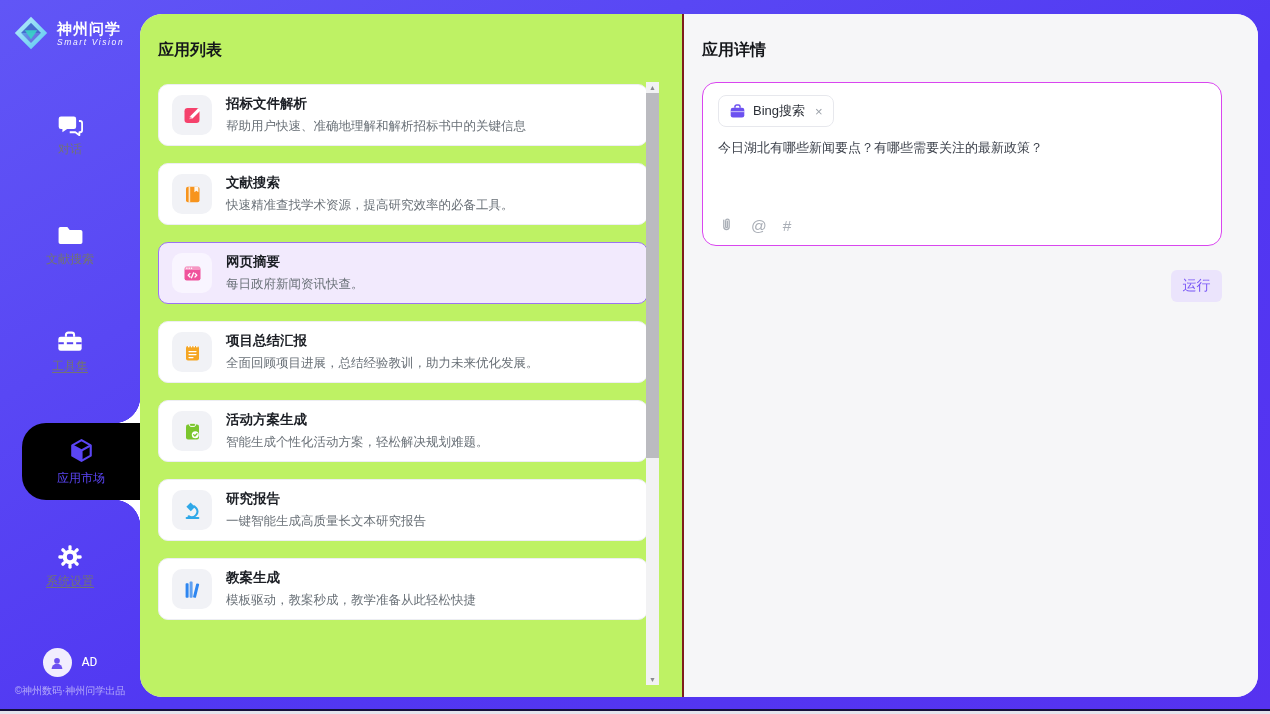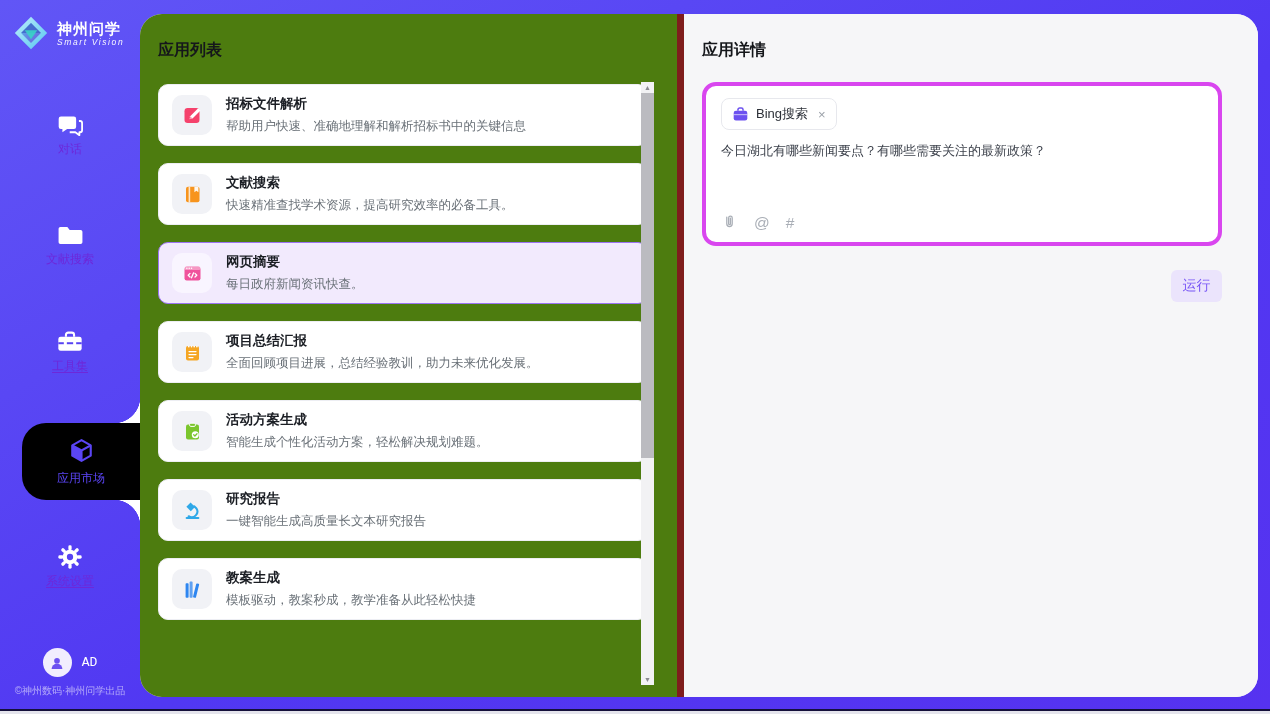--- a/index.html
+++ b/index.html
@@ -10,21 +10,21 @@
     background:linear-gradient(150deg,#6156F6 0%,#5138F2 55%,#5632F0 100%);
   }
   
   .sidebar { position:absolute; left:0; top:0; width:140px; height:714px; color:#fff; }
   .logo-row { position:absolute; top:15px; left:13px; display:flex; align-items:center; gap:8px; }
   .logo-mark { width:36px; height:36px; flex:0 0 auto; }
   .brand-name { font-size:15px; font-weight:700; letter-spacing:1px; line-height:17px; }
   .brand-sub { font-size:8.5px; letter-spacing:1.6px; opacity:.95;font-style:italic; }
   .nav-item { position:absolute; left:0; width:140px; text-align:center; cursor:pointer; }
   .nav-item svg { display:block; margin:0 auto; }
-  .nav-label { display:inline-block; font-size:12px; color:#6d28d9; }
+  .nav-label { display:inline-block; font-size:12px; color:#737373; }
   .nav-label.u { text-decoration:underline; text-underline-offset:2px; }
   .nav-chat { top:112px; }
   .nav-folder { top:222px; }
   .nav-tools { top:328px; }
   .nav-settings { top:543px; }
   
   .nav-active {
     position:absolute; top:423px; left:22px; right:0; height:77px;
     background:#000000; border-radius:24px 0 0 24px;
     display:flex; flex-direction:column; align-items:center; justify-content:center;
@@ -41,21 +41,21 @@
   .nav-active .nav-label { color:#5B45F5; margin-top:6px; }
   .user-row { position:absolute; top:648px; left:0; width:140px; display:flex; align-items:center; justify-content:center; gap:10px; }
   .avatar-circle { width:29px; height:29px; border-radius:50%; background:#F1EDFE; display:flex; align-items:center; justify-content:center; }
   .user-name { font-size:13px; color:#fff;font-family:Liberation Mono, monospace; }
   .copyright { position:absolute; top:684px; width:140px; text-align:center; font-size:10px; color:rgba(255,255,255,.55); white-space:nowrap; }
   
   .frame {
     position:absolute; left:140px; top:14px; width:1118px; height:683px;
     border-radius:22px; overflow:hidden; display:flex; background:#F6F6F8;
   }
-  .left-panel { width:544px; background:#4d7c0f; border-right:7px solid #7f1d1d; position:relative; }
+  .left-panel { width:544px; background:#bef264; border-right:2px solid #7f1d1d; position:relative; }
   .panel-title { position:absolute; top:26px; left:18px; font-size:16px; font-weight:700; color:#15171B; }
   .list-viewport { position:absolute; left:18px; top:70px; width:490px; height:592px; overflow:hidden; }
   .app-card {
     height:62px; border:1px solid #EDEEF3; border-radius:10px; background:#fff;
     display:flex; align-items:center; gap:14px; padding:0 13px; margin-bottom:17px; cursor:pointer;
   }
   .app-card.selected { background:#F2EAFD; border:1.5px solid #9B73F2; }
   .tile { width:40px; height:40px; border-radius:10px; background:#F1F2F6; display:flex; align-items:center; justify-content:center; flex:0 0 auto; }
   .app-card.selected .tile { background:#F9F5FF; }
   .card-text { min-width:0; }
@@ -63,21 +63,21 @@
   .card-desc { font-size:12.5px; color:#697077; margin-top:5px; white-space:nowrap; }
   
   .scrollbar { position:absolute; top:68px; bottom:12px; right:23px; width:13px; background:#F2F2F4; }
   .sb-up, .sb-down { position:absolute; left:0; width:13px; text-align:center; font-size:7px; color:#8A8A90; cursor:pointer; }
   .sb-up { top:2px; } .sb-down { bottom:2px; }
   .sb-thumb { position:absolute; top:11px; left:0; width:13px; height:365px; background:#BBBBC0; cursor:pointer; }
   
   .right-panel { flex:1; position:relative; background:#F6F6F8; }
   .detail-card {
     position:absolute; left:18px; top:68px; width:520px; height:164px;
-    background:#fff; border:4px solid #d946ef; border-radius:14px; padding:12px 15px;
+    background:#fff; border:1px solid #d946ef; border-radius:14px; padding:12px 15px;
   }
   .chip { display:inline-flex; align-items:center; gap:7px; height:32px; padding:0 10px; border:1px solid #E7E8ED; border-radius:8px; background:#fff; cursor:pointer; }
   .chip-label { font-size:13px; color:#2B2F37; }
   .chip-close { font-size:13px; color:#9BA1A9; margin-left:3px; cursor:pointer; }
   .query-text { margin-top:12px; font-size:13px; color:#3D424C; line-height:18px; }
   .attach-row { position:absolute; left:15px; bottom:11px; display:flex; align-items:center; gap:16px; color:#A9AEB6; }
   .attach-glyph { font-size:15.5px; line-height:17px; cursor:pointer; }
   .run-btn {
     position:absolute; top:256px; right:36px; width:51px; height:32px;
     background:#EBE4FC; color:#7A58F6; font-size:14px; border:none; border-radius:6px;

